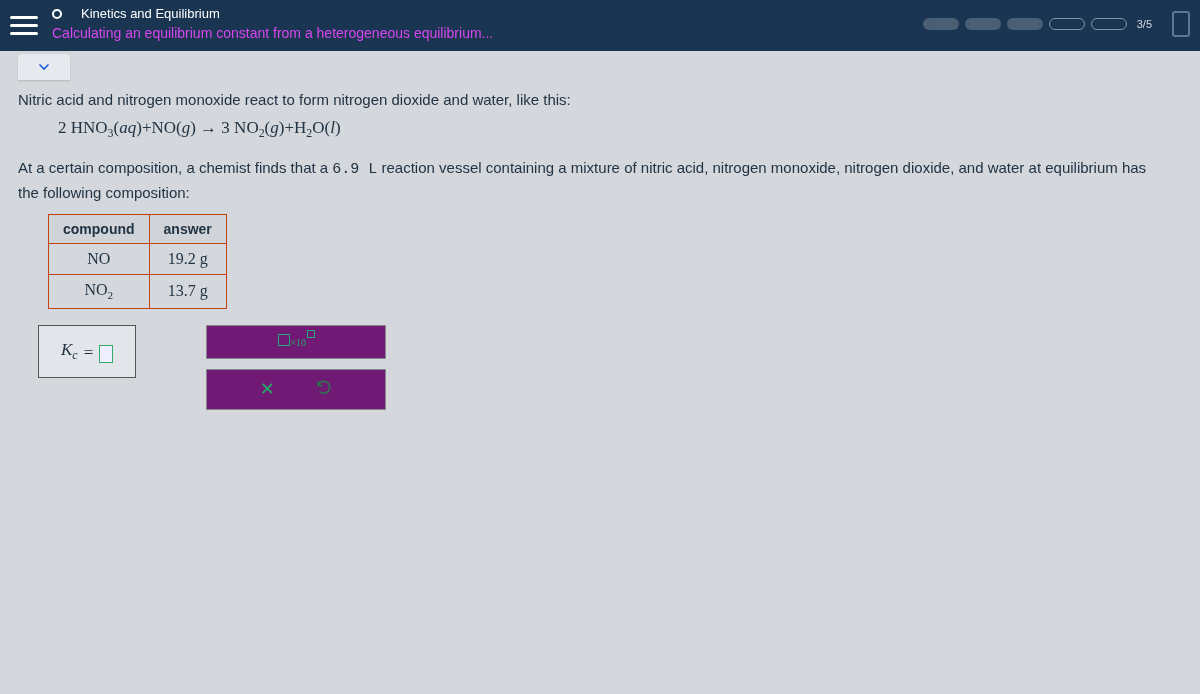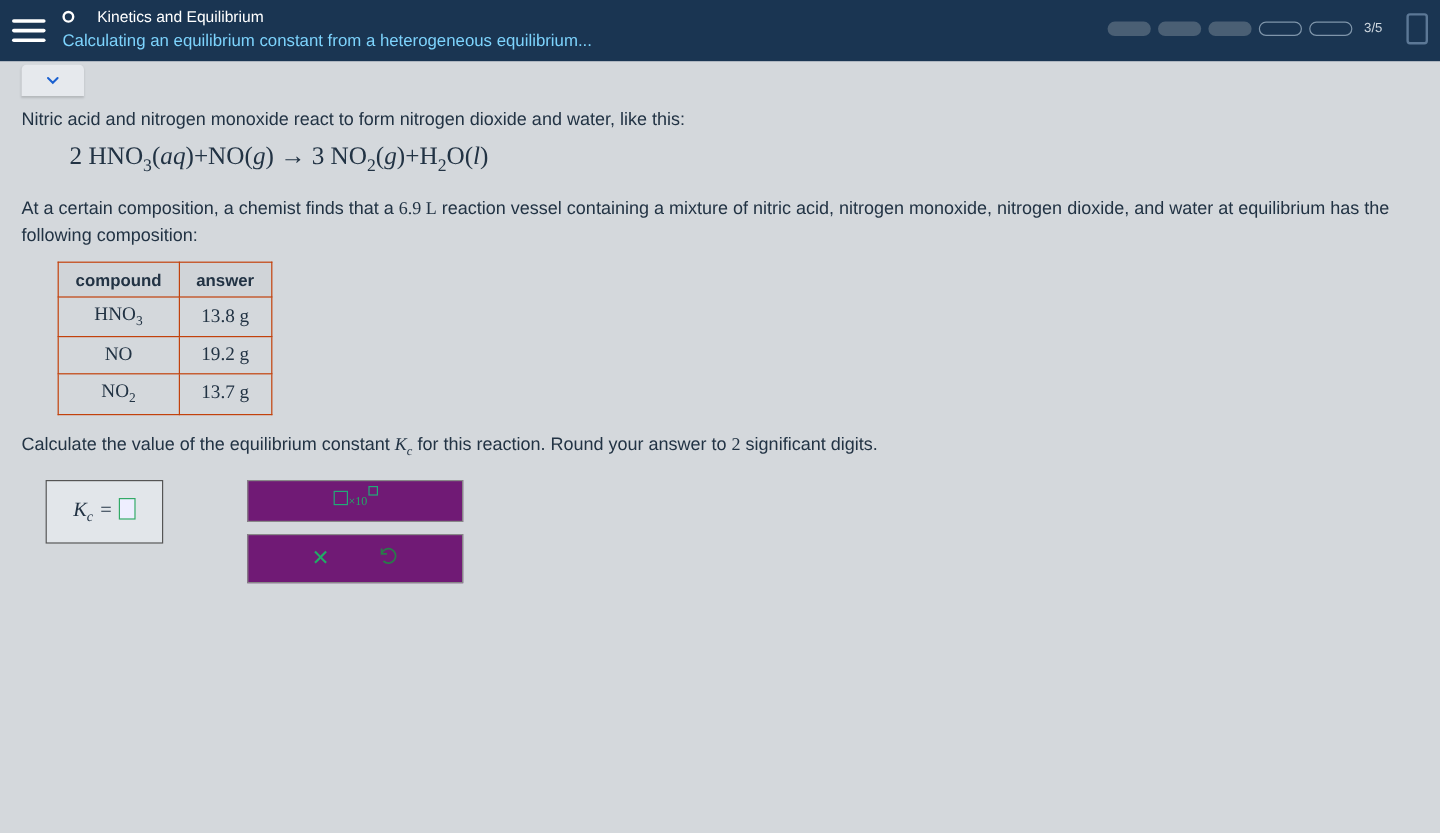--- a/index.html
+++ b/index.html
@@ -23,76 +23,76 @@
   .hamburger {
     width: 28px; height: 28px;
     display: flex; flex-direction: column; justify-content: center; gap: 5px;
     margin-right: 14px; margin-top:4px;
     cursor: pointer;
   }
   .hamburger span { display:block; height:3px; background:#fff; border-radius:2px; }
   .crumbs { flex:1; }
   .crumb1 { font-size:13px; display:flex; align-items:center; gap:19px; }
   .crumb1 .circ { width:10px;height:10px;border:2px solid #fff;border-radius:50%; display:inline-block;}
-  .crumb2 { font-size:14px; margin-top:4px; color:#7dd3fc;}
+  .crumb2 { font-size:14px; margin-top:4px; color:#d946ef;}
   .topright { display:flex; align-items:center; gap:6px;justify-content:flex-end; }
   .pill { width:36px; height:12px; border-radius:6px; background:#4a5f74; display:inline-block;}
   .pill.empty { background:transparent; border:1.5px solid #7f95aa;}
   .counter { font-size:11px; color:#cfd8e0; margin-left:4px;}
   .endbox { width:18px; height:26px; border:2px solid #5c7896; border-radius:3px; margin-left:14px;}
   .chevtab {
     width:52px; height:26px; background:#e6e9ed; border-radius:4px 4px 0 0;
     display:flex; align-items:center; justify-content:center;
     margin-left:10px; margin-top:-2px;
     position:absolute; top:56px; left:8px;
     box-shadow: 0 1px 2px rgba(0,0,0,.15);
     cursor:pointer;
   }
   .chevtab svg { width:16px; height:16px; }
   .content {
     padding: 14px 29px 18px 18px;
     font-size:15px;
     color:#223344;
   }
   .intro { margin: 26px 0 10px 0; }
-  .eqn { font-family: "Times New Roman", serif; font-size:21px; margin: 6px 0 16px 40px;}
+  .eqn { font-family: "Times New Roman", serif; font-size:17px; margin: 6px 0 16px 40px;}
   sub { font-size:70%; }
   .setup { margin: 6px 0 10px 0; line-height:1.5;}
   table.data {
     border-collapse: collapse;
     margin: 4px 0 16px 30px;
     font-family: "Times New Roman", serif;
     font-size:16px;
   }
   table.data th, table.data td {
     border:1px solid #c2410c;
     padding: 6px 14px;
     text-align:center;
   }
   table.data th { background:#d0d4d8; font-family: Arial; font-size:14px; font-weight:bold;}
   .prompt { margin: 6px 0 18px 0;}
   .answerzone { display:flex; align-items:flex-start; gap:70px; margin-left:20px;}
   .kcbox {
     border:1px solid #555; padding:14px 22px; background:#e2e6ea;
     font-family:"Times New Roman",serif; font-size:17px;
-    display:flex; align-items:flex-start; gap:6px;
+    display:flex; align-items:flex-end; gap:6px;
   }
   .kcbox .inputslot { display:inline-block; width:14px; height:18px; border:1px solid #3a6; background:#eef; vertical-align:middle;}
   .toolcol { display:flex; flex-direction:column; gap:10px; }
   .toolrow {
     border:1px solid #888; background:#701a75; padding:8px 14px;
     display:flex; align-items:center; justify-content:center; gap:40px;
     min-width:180px;
   }
   .scibtn { font-family:"Times New Roman",serif; font-size:14px; color:#2a6; cursor:pointer; position:relative;}
   .scibtn .base { display:inline-block; width:12px;height:12px;border:1.2px solid #2a7;}
   .scibtn .sup  { display:inline-block; width:8px;height:8px;border:1.2px solid #2a7; position:relative; top:-8px; left:1px;}
   .xbtn, .undobtn { font-size:18px; color:#2a6; cursor:pointer; }
   .undobtn svg { width:18px; height:18px; }
-  .serif { font-family:Liberation Serif, serif;margin-top:16px; }
+  .serif { font-family:Liberation Mono, monospace;margin-top:16px; }
 </style>
 </head>
 <body>
 
 <div class="topbar">
   <div class="hamburger">
     <span></span>
       <span></span>
       <span></span>
   </div>
@@ -132,37 +132,30 @@
     <span>At a certain composition, a chemist finds that a </span><span class="serif">6.9 L</span><span> reaction vessel containing a mixture of nitric acid, nitrogen monoxide, nitrogen dioxide, and water at equilibrium has the following composition:</span>
   </div>
 
   <table class="data">
     <tbody>
         <tr>
       <th>compound</th>
       <th>answer</th>
     </tr>
     <tr>
-      <td>HNO<sub>3</sub></td>
-      <td>13.8 g</td>
-    </tr>
-    <tr>
       <td>NO</td>
       <td>19.2 g</td>
     </tr>
     <tr>
       <td>NO<sub>2</sub></td>
       <td>13.7 g</td>
     </tr>
   </tbody>
     </table>
 
-  <div class="prompt">
-    <span>Calculate the value of the equilibrium constant </span><i class="serif">K<sub>c</sub></i><span> for this reaction. Round your answer to </span><span class="serif">2</span><span> significant digits.</span>
-  </div>
 
   <div class="answerzone">
     <div class="kcbox">
       <i>K<sub>c</sub></i>
         <span> = </span>
         <span class="inputslot"></span>
     </div>
     <div class="toolcol">
       <div class="toolrow">
         <span class="scibtn">

